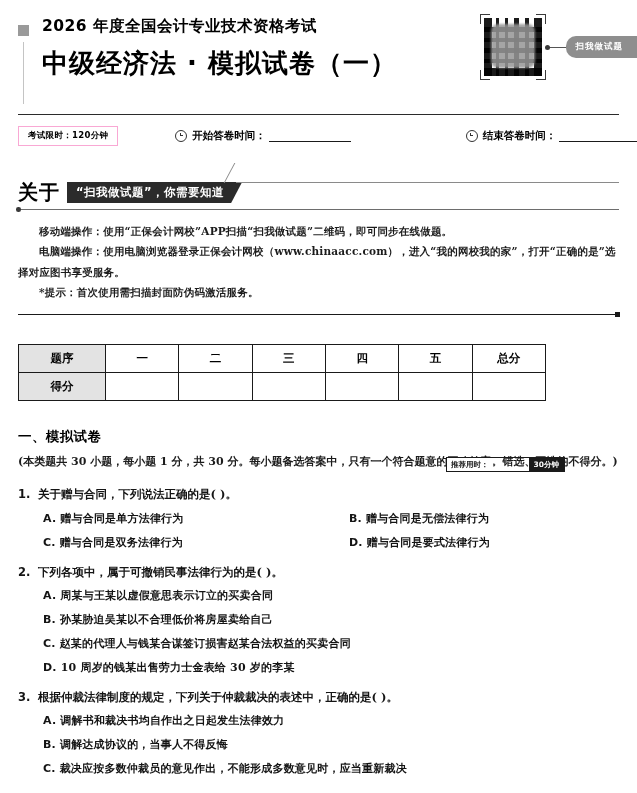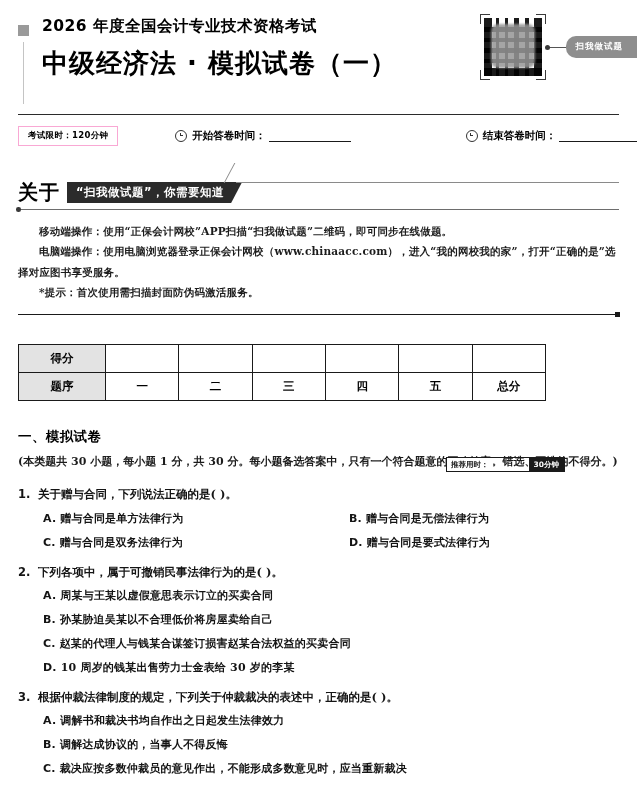--- a/index.html
+++ b/index.html
@@ -474,37 +474,37 @@
       <p class="notice-p">移动端操作：使用“正保会计网校”APP扫描“扫我做试题”二维码，即可同步在线做题。</p>
       <p class="notice-p">电脑端操作：使用电脑浏览器登录正保会计网校（www.chinaacc.com），进入“我的网校我的家”，打开“正确的是”选择对应图书享受服务。</p>
       <p class="notice-p">*提示：首次使用需扫描封面防伪码激活服务。</p>
     </div>
     <div class="rule-bottom"></div>
   </div>
 
   <table class="score-table">
     <tbody>
         <tr>
+      <td class="rowhead">题序</td>
+      <td>一</td>
+      <td>二</td>
+      <td>三</td>
+      <td>四</td>
+      <td>五</td>
+      <td>总分</td>
+    </tr>
+    <tr>
       <td class="rowhead">得分</td>
       <td></td>
       <td></td>
       <td></td>
       <td></td>
       <td></td>
       <td></td>
     </tr>
-    <tr>
-      <td class="rowhead">题序</td>
-      <td>一</td>
-      <td>二</td>
-      <td>三</td>
-      <td>四</td>
-      <td>五</td>
-      <td>总分</td>
-    </tr>
   </tbody>
     </table>
 
   <div class="section">
     <div class="section-title">一、模拟试卷</div>
     <div class="section-desc">
       <span>(本类题共 30 小题，每小题 1 分，共 30 分。每小题备选答案中，只有一个符合题意的正确答案。错选、不选均不得分。)</span>
       <span class="time-badge">
         <span class="label">推荐用时：</span>
         <span class="value">30分钟</span>

